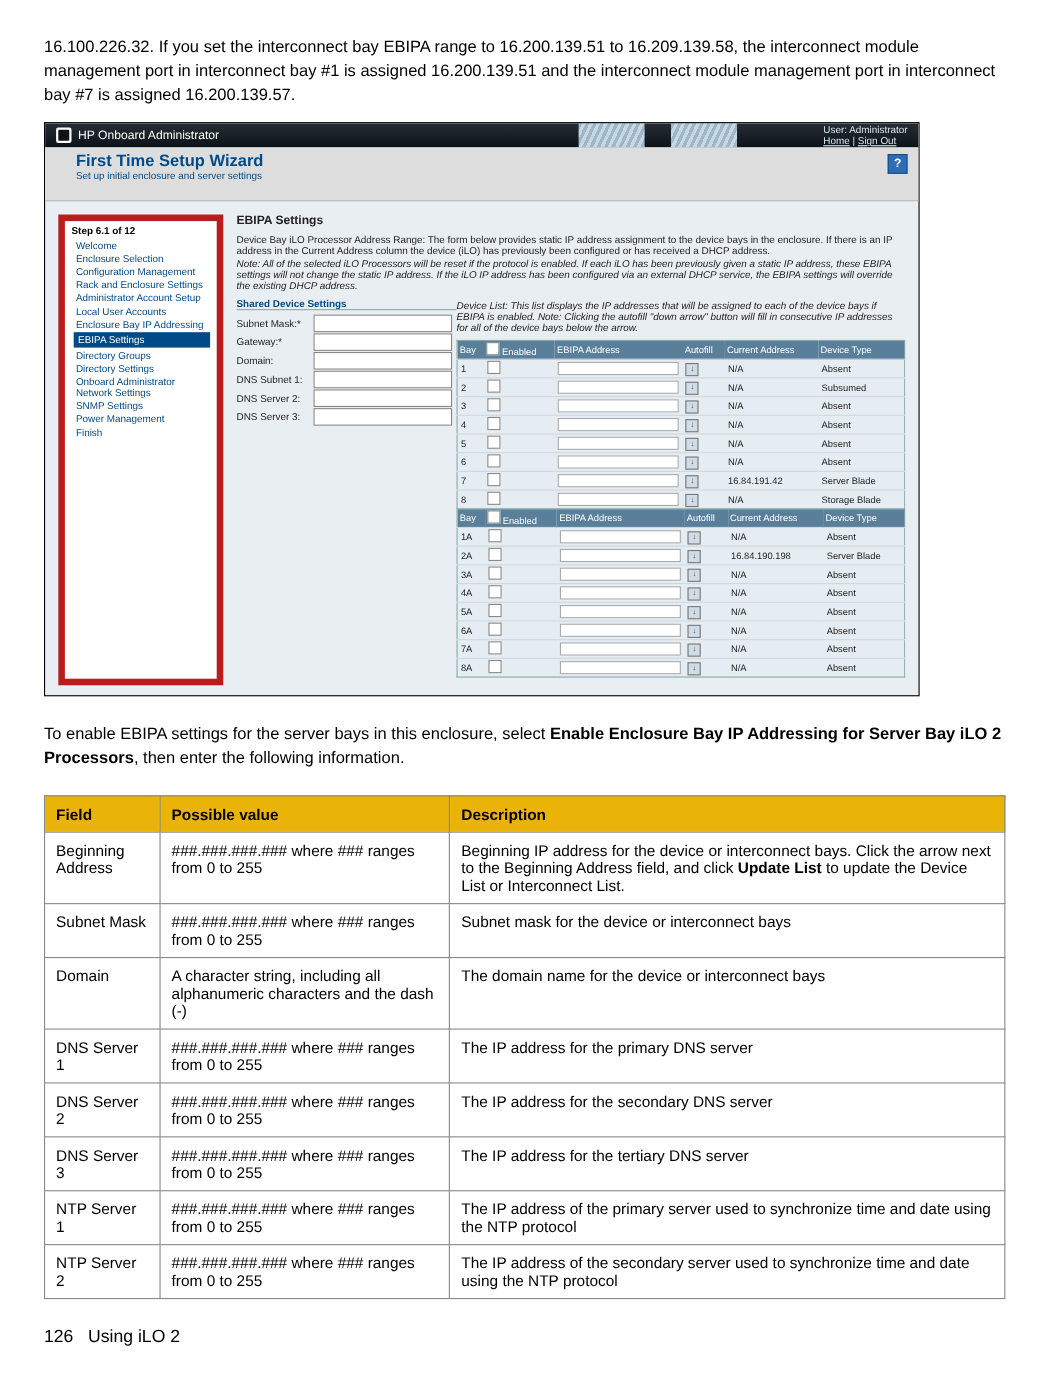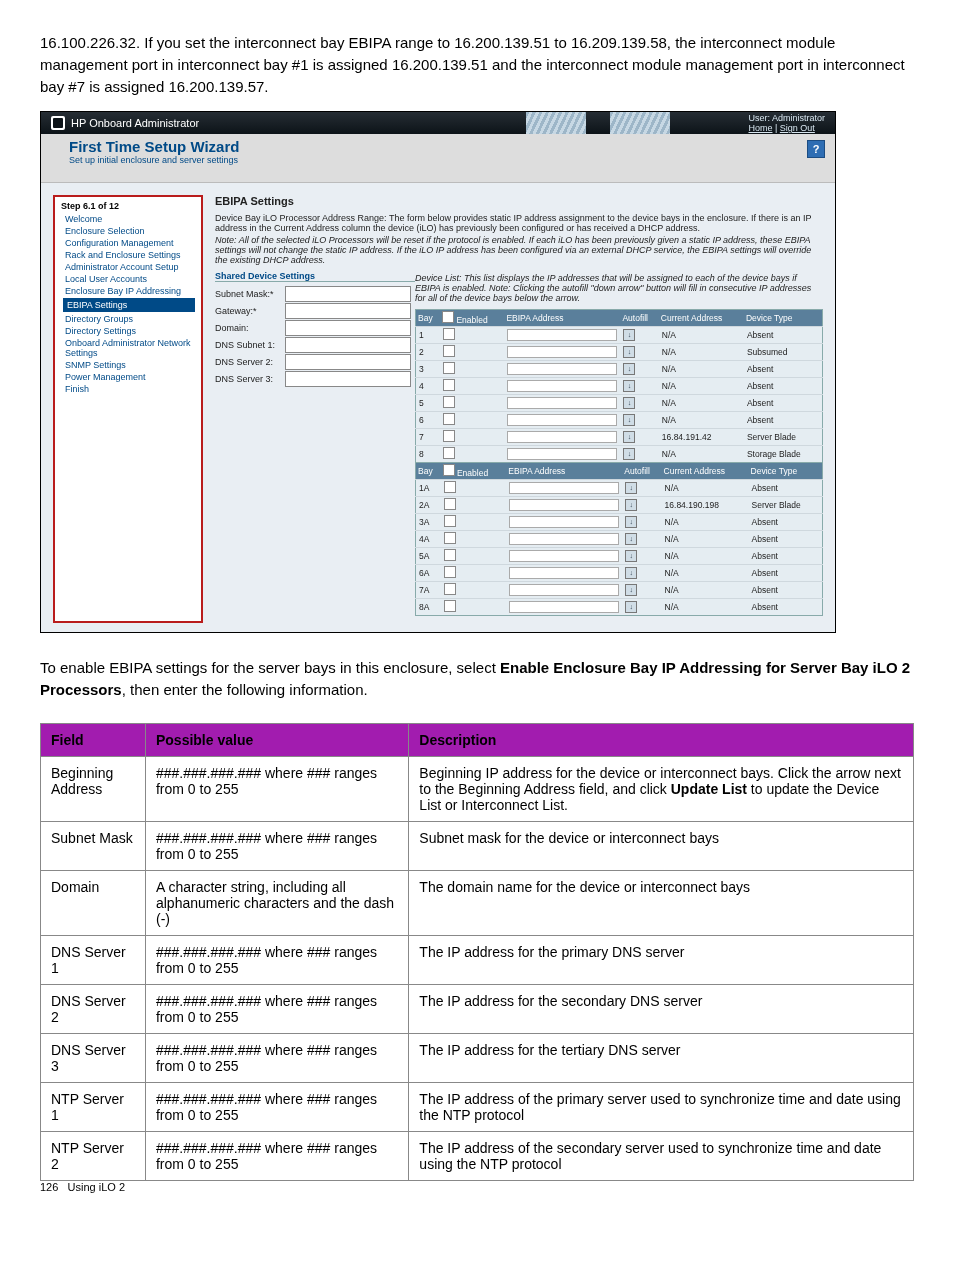--- a/index.html
+++ b/index.html
@@ -12,21 +12,21 @@
   .shot-titlebar .logo::before{content:"";position:absolute;inset:2px;background:#0c1318;border-radius:1px;}
   .shot-titlebar .stripes { margin-left:auto; width:210px; height:22px; display:flex; gap:24px; }
   .shot-titlebar .stripes span{ display:block; width:60px; height:22px; background:repeating-linear-gradient(115deg,#9db6c8 0 3px,#c7d8e4 3px 6px); }
   .shot-userblk { margin-left:12px; font-size:9px; line-height:10px; color:#d8e6f0; }
   .shot-userblk a { color:#d8e6f0; text-decoration:underline; }
   .shot-sub { height:40px; background:#ddd; border-bottom:1px solid #bbb; padding:4px 28px; position:relative; }
   .shot-sub h1 { color:#004a87; font-size:15px; font-weight:bold; margin:0; }
   .shot-sub .small { font-size:9px; color:#004a87; }
   .shot-sub .helpbtn { position:absolute; top:6px; right:10px; width:16px; height:16px; background:#2e6db3; color:#fff; font-size:11px; font-weight:bold; display:flex; align-items:center; justify-content:center; border:1px solid #1b4c82; }
   .shot-body { display:flex; padding:12px; gap:12px; height:452px; box-sizing:border-box; }
-  .shot-nav { width:150px; background:#fff; border:2px solid #b91c1c; padding:4px 6px; font-size:9px; box-sizing:border-box; }
+  .shot-nav { width:150px; background:#fff; border:6px solid #b91c1c; padding:4px 6px; font-size:9px; box-sizing:border-box; }
   .shot-nav .hdr { color:#000; font-weight:bold; margin-bottom:3px; }
   .shot-nav .item { color:#004a87; margin:2px 0 2px 4px; cursor:pointer; }
   .shot-nav .item.active { background:#004a87; color:#fff; padding:2px 4px; margin-left:2px; }
   .shot-main { flex:1; font-size:9px; color:#222; overflow:hidden; }
   .shot-main h2 { font-size:11px; font-weight:bold; margin:0 0 6px 0; }
   .shot-main .note { font-style:italic; margin:2px 0 6px 0; }
   .shot-row { display:flex; margin:1px 0; align-items:center; }
   .shot-row label{ width:70px; }
   .shot-row input{ height:12px; width:120px; font-size:9px; border:1px solid #888; }
   .shot-cols { display:flex; }
@@ -37,23 +37,23 @@
   .device-table td.addr div{ background:#fff; border:1px solid #aaa; height:10px; }
   .device-table td.af span{ display:inline-block; width:10px; height:10px; border:1px solid #777; background:#d0dde6; font-size:7px; line-height:10px; text-align:center; color:#345; }
   .chk { display:inline-block; width:10px; height:10px; border:1px solid #888; background:#fff; }
 
   
   .enable-para { font-size:15px; line-height:1.45; margin:0 0 22px 0; }
 
   
   table.fields { border-collapse:collapse; width:100%; font-size:14px; }
   table.fields th, table.fields td { border:1px solid #888; padding:8px 10px; vertical-align:top; text-align:left; }
-  table.fields th { font-weight:bold; background:#a21caf; }
-
-  .footer { font-size:11px; }
+  table.fields th { font-weight:bold; background:#eab308; }
+
+  .footer { font-size:16px; margin-top:26px; }
 </style>
 </head>
 <body>
 
 <p class="body-text">16.100.226.32. If you set the interconnect bay EBIPA range to 16.200.139.51 to 16.209.139.58, the interconnect module management port in interconnect bay #1 is assigned 16.200.139.51 and the interconnect module management port in interconnect bay #7 is assigned 16.200.139.57.</p>
 
 <div class="shot">
   <div class="shot-titlebar">
     <span class="logo"></span>
     <span>HP Onboard Administrator</span>

